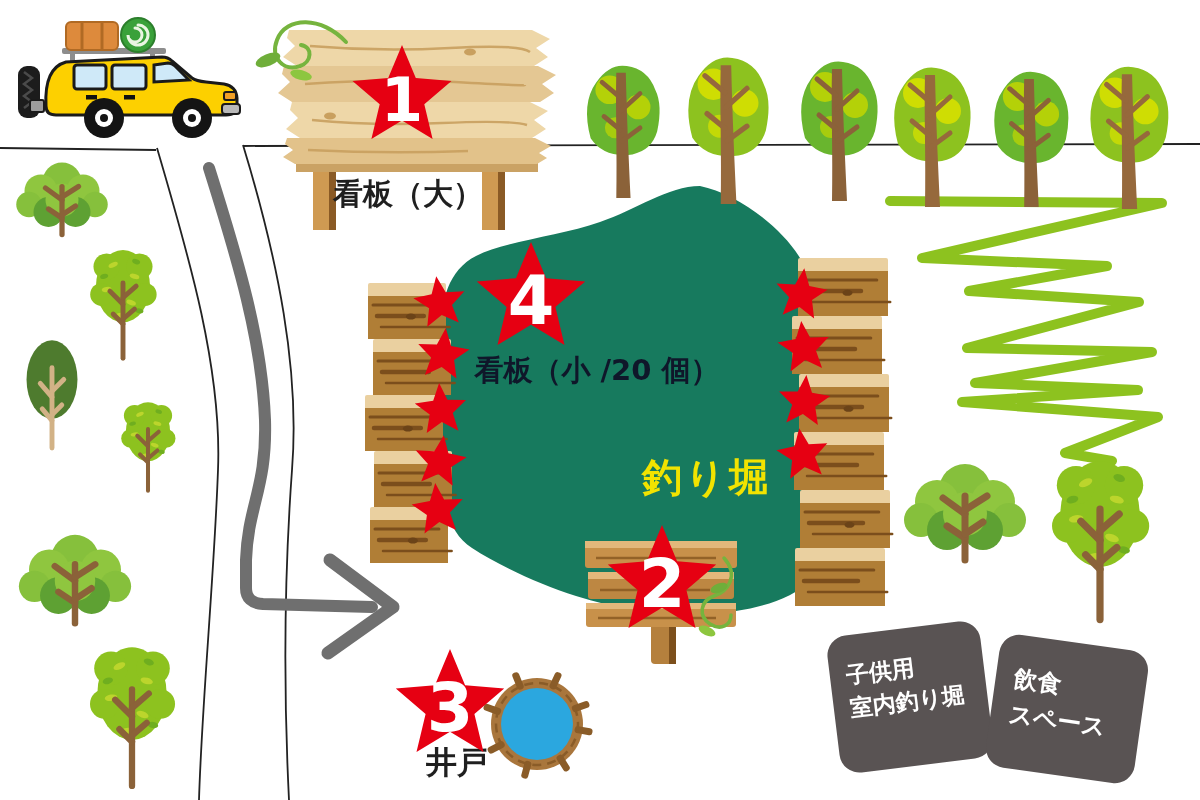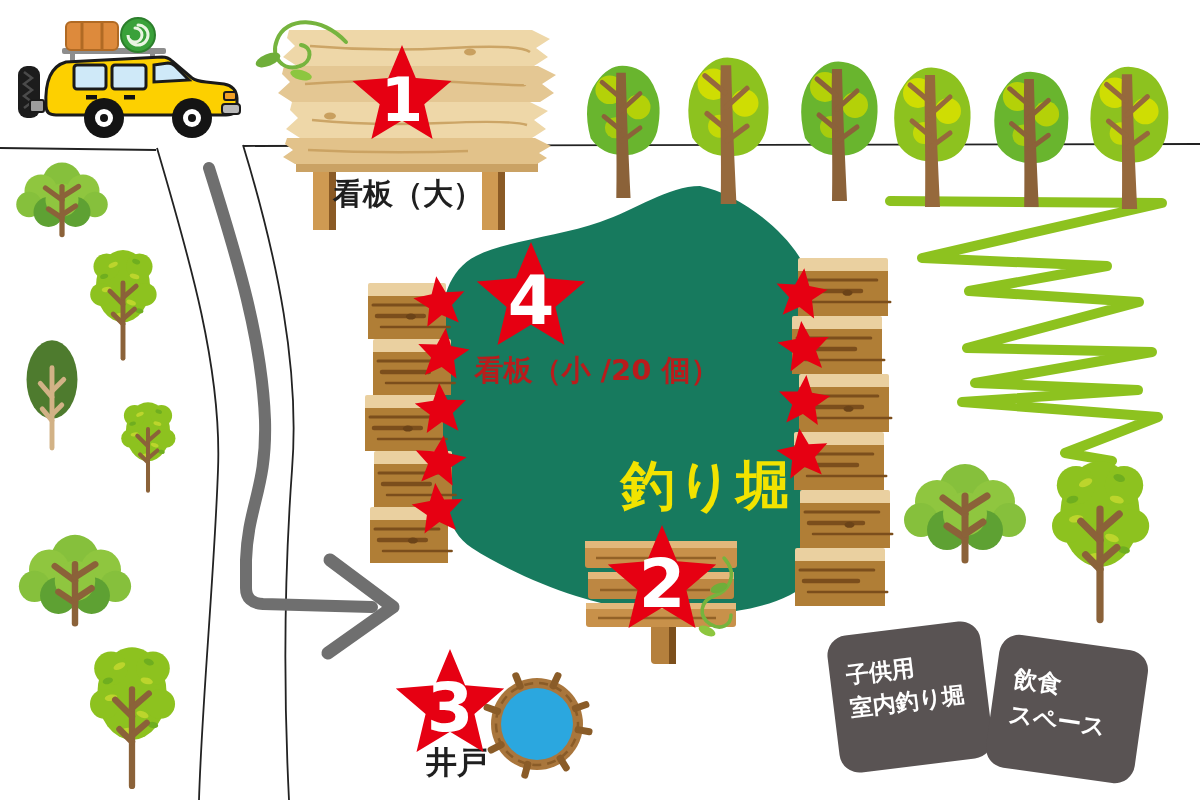--- a/index.html
+++ b/index.html
@@ -3,21 +3,21 @@
 <meta charset="utf-8">
 <style>
   html,body{margin:0;padding:0;background:#fff;}
   .stage{
     position:relative;width:1200px;height:800px;background:#ffffff;overflow:hidden;
     font-family:"DejaVu Sans","Liberation Sans",sans-serif;
   }
   .stage svg.scene{position:absolute;left:0;top:0;}
   .lbl{position:absolute;font-weight:bold;white-space:nowrap;transform:translateX(-50%);}
   .lbl.black{color:#1f1f1f;}
-  .lbl.white{color:#b91c1c;}
+  .lbl.white{color:#0f172a;}
   .lbl.yellow{color:#f2e300;}
   .badge{
     position:absolute;background:#595353;color:#fff;font-weight:bold;
     border-radius:20px;box-sizing:border-box;
   }
   .badge .bl{display:block;white-space:nowrap;}
   .marker{position:absolute;transform:translate(-50%,-50%);}
   .marker svg{position:absolute;left:0;top:0;overflow:visible;}
   .marker .num{
     position:absolute;left:0;top:0;width:100%;height:100%;
@@ -357,21 +357,21 @@
       <circle cx="88" cy="110" r="9" fill="#ffffff"></circle>
       <circle cx="88" cy="110" r="4" fill="#141414"></circle>
       <circle cx="176" cy="110" r="20" fill="#141414"></circle>
       <circle cx="176" cy="110" r="9" fill="#ffffff"></circle>
       <circle cx="176" cy="110" r="4" fill="#141414"></circle>
     </g>
   </svg>
 
   <div class="lbl black" style="left:408px;top:174px;font-size:30px;">看板（大）</div>
   <div class="lbl white" style="left:597px;top:351px;font-size:29px;">看板（小 /20 個）</div>
-  <div class="lbl yellow" style="left:707px;top:450px;font-size:54px;letter-spacing:3px;">釣り堀</div>
+  <div class="lbl yellow" style="left:707px;top:450px;font-size:40px;letter-spacing:3px;">釣り堀</div>
   <div class="lbl black" style="left:457px;top:742px;font-size:31px;">井戸</div>
 
   <div class="badge" style="left:833px;top:628px;width:154px;height:138px;transform:rotate(-7deg);padding:24px 0 0 16px;font-size:23px;line-height:1.45;">
     <span class="bl">子供用</span>
     <span class="bl">室内釣り堀</span>
   </div>
   <div class="badge" style="left:992px;top:642px;width:150px;height:134px;transform:rotate(8deg);padding:26px 0 0 18px;font-size:24px;line-height:1.5;">
     <span class="bl">飲食</span>
     <span class="bl">スペース</span>
   </div>

